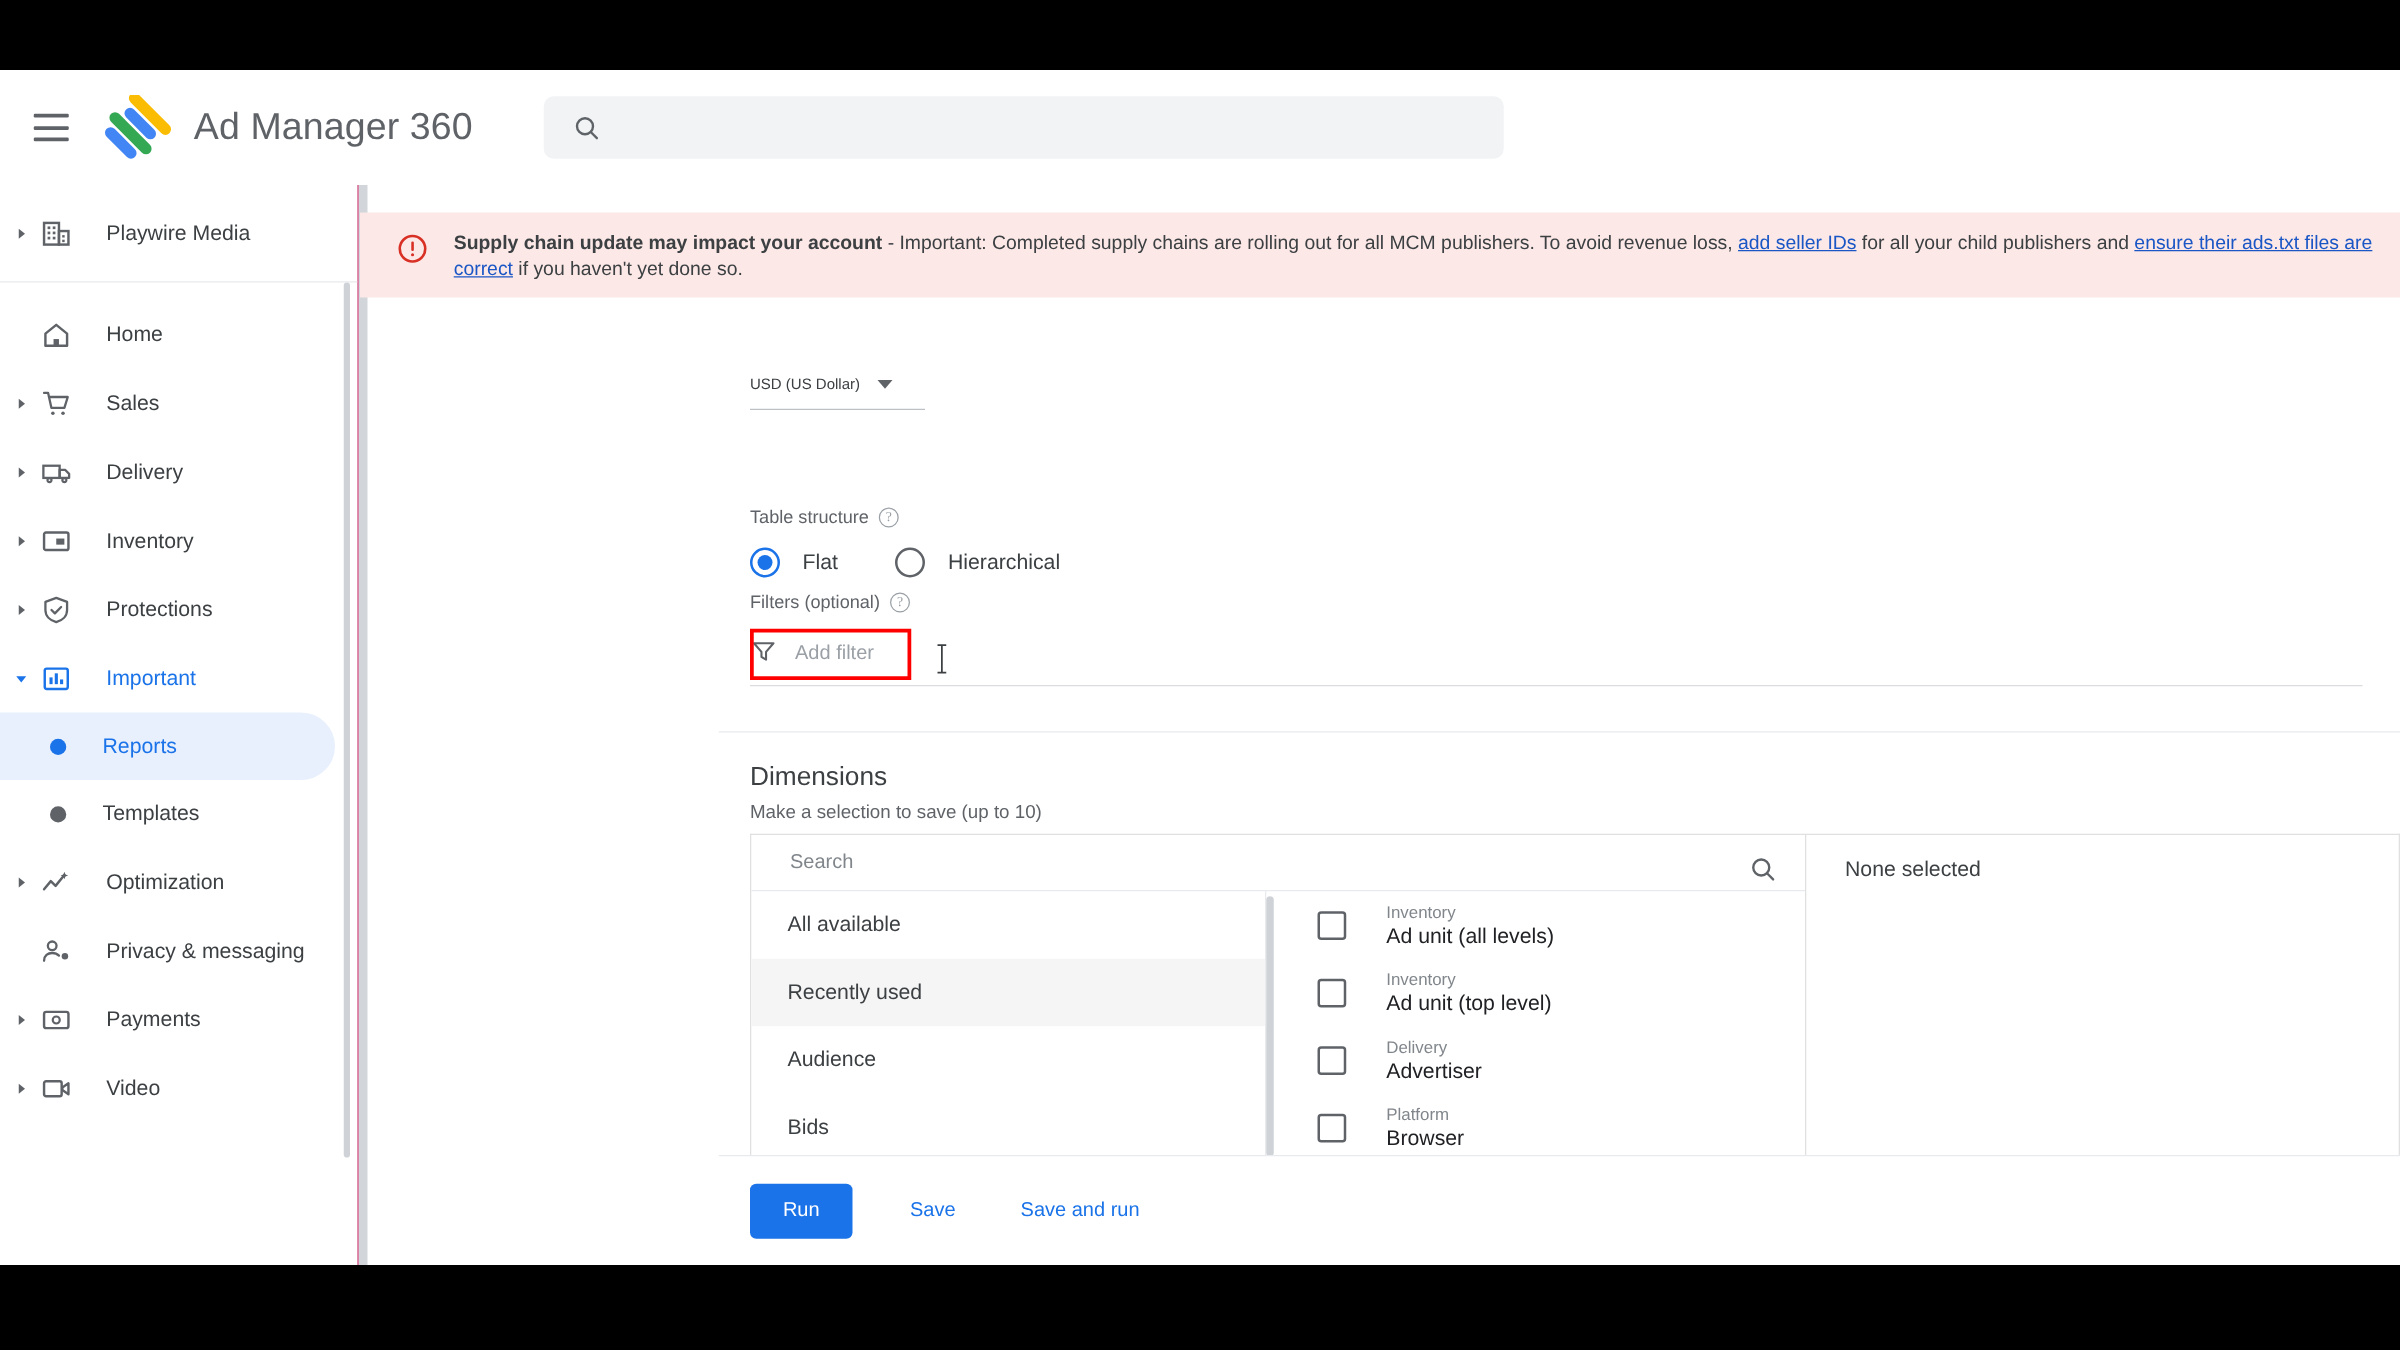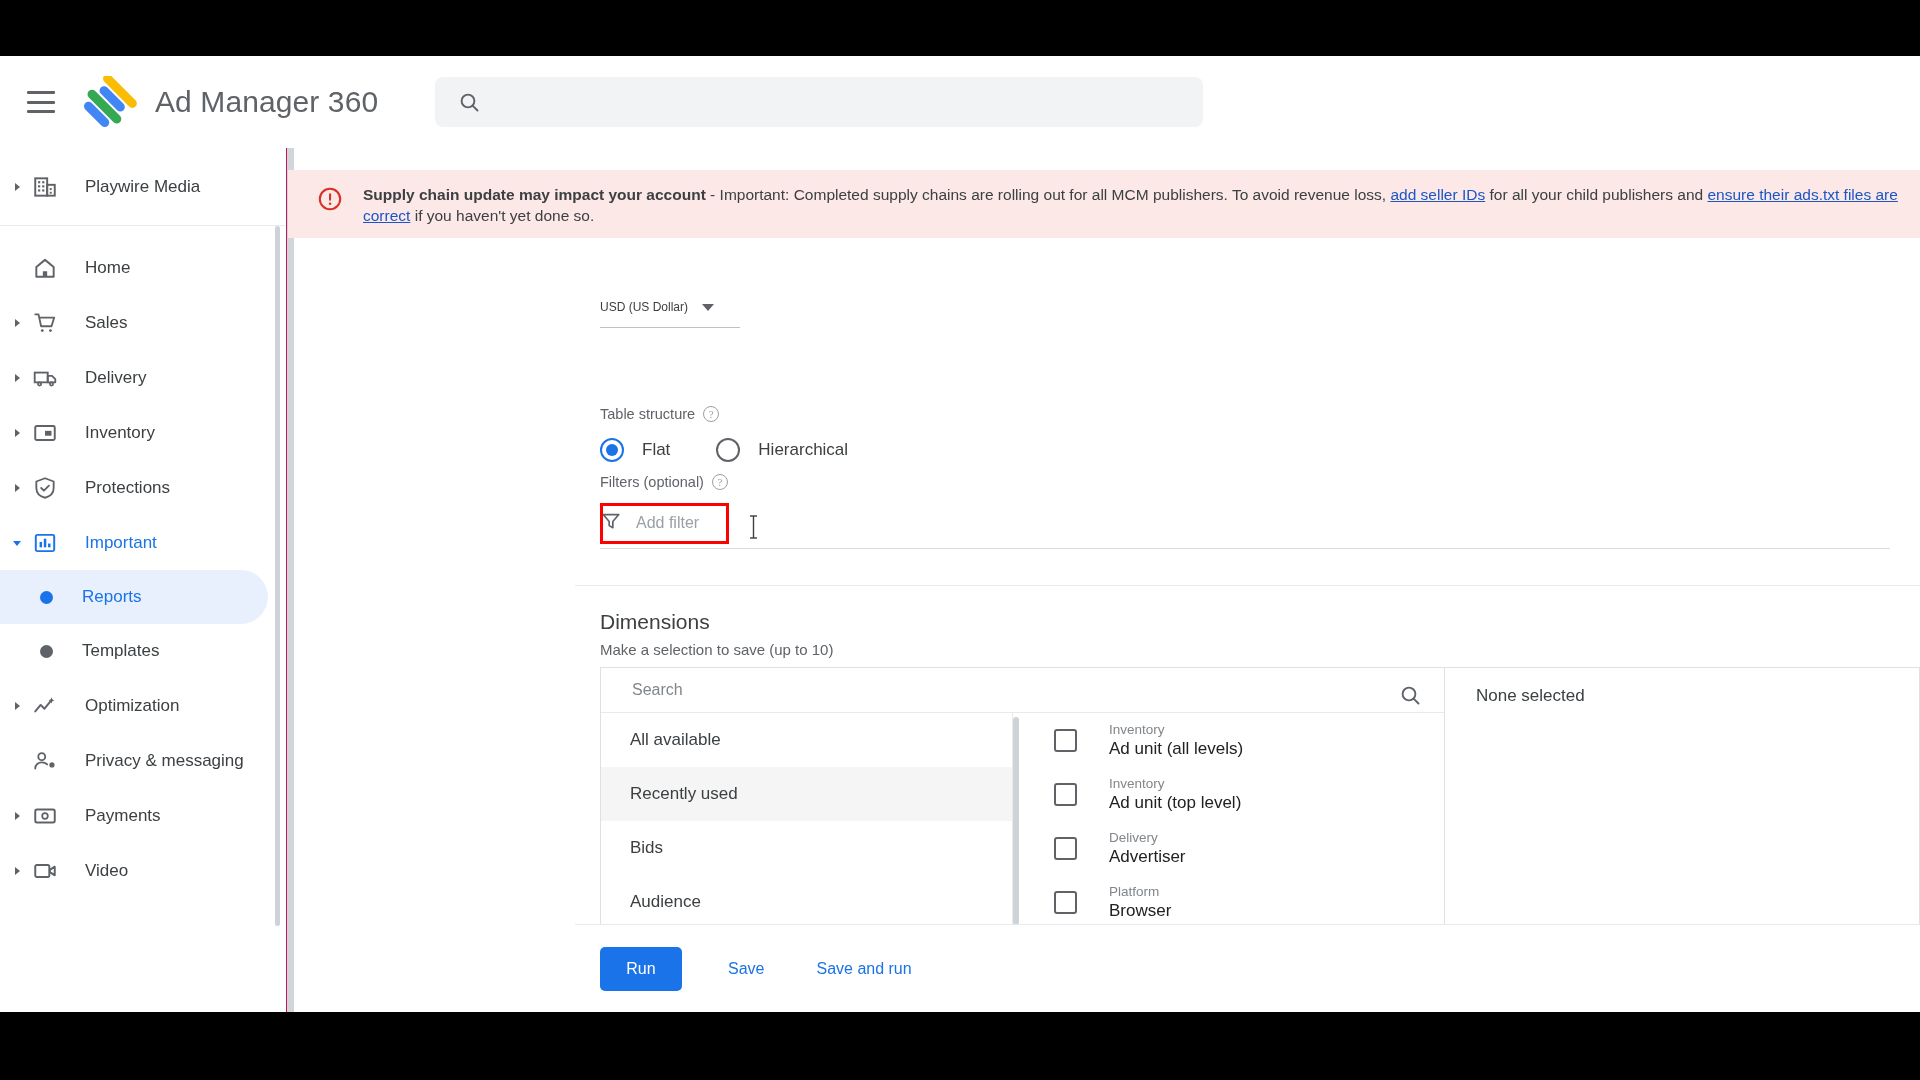--- a/index.html
+++ b/index.html
@@ -555,22 +555,22 @@
           </span>
         </div>
 
         <div class="dim-divider-v"></div>
         <div class="none-selected">None selected</div>
 
         <div class="dim-body">
           <div class="dim-col-left">
             <div class="dim-cat">All available</div>
             <div class="dim-cat hl">Recently used</div>
+            <div class="dim-cat">Audience</div>
             <div class="dim-cat">Bids</div>
-            <div class="dim-cat">Audience</div>
           </div>
 
           <div class="scroll-v"></div>
 
           <div class="dim-col-mid">
             <div class="dim-opt">
               <div class="cbx"></div>
               <div class="dim-opt-text">
                 <div class="dim-opt-group">Inventory</div>
                 <div class="dim-opt-name">Ad unit (all levels)</div>

